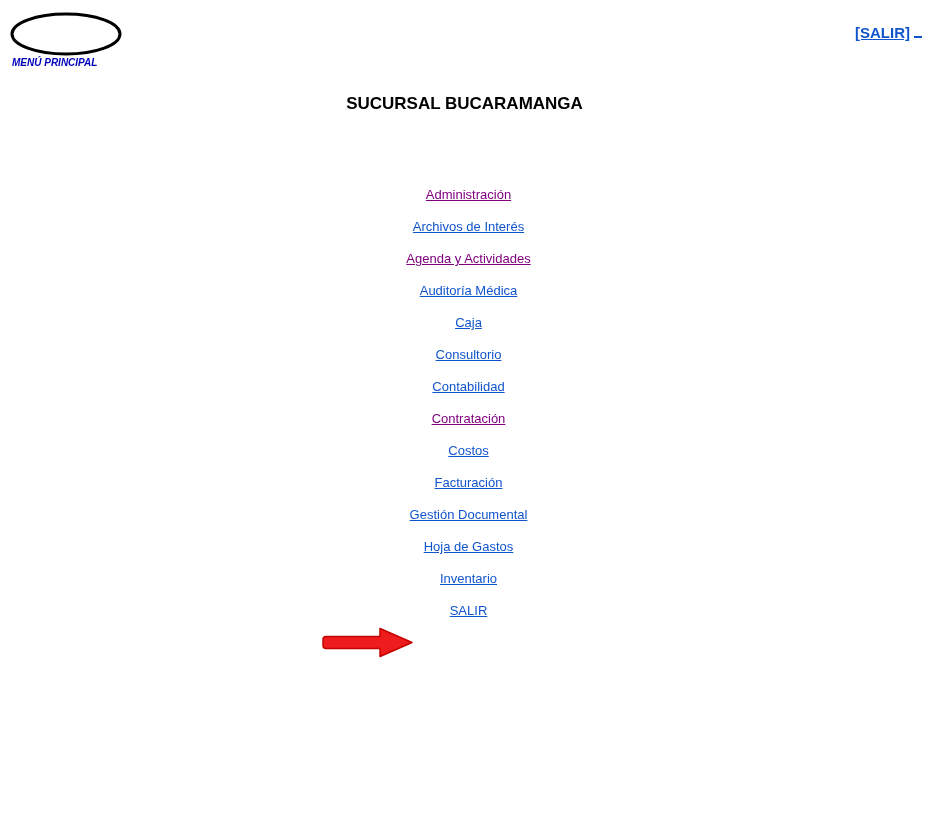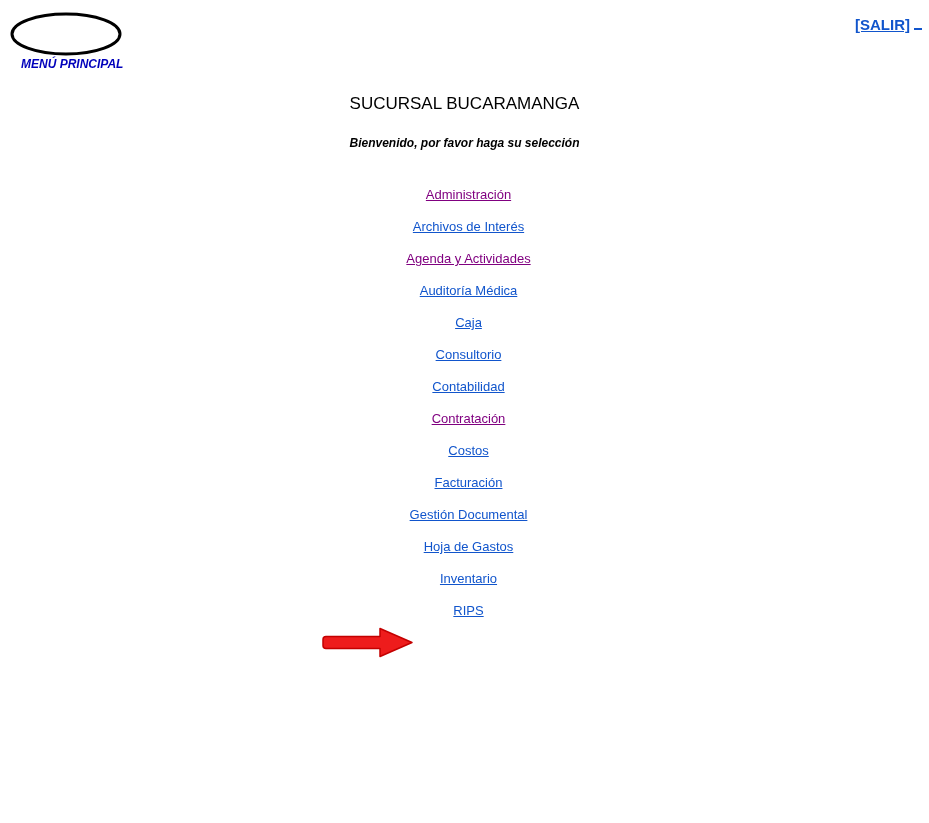--- a/index.html
+++ b/index.html
@@ -14,38 +14,38 @@
   body{
     font-family:"Liberation Sans", sans-serif;
     width:929px;height:823px;
     position:relative;overflow:hidden;
   }
   .page{position:absolute;inset:0;background:#ffffff;}
 
   
   .logo-ellipse{position:absolute;left:9px;top:12px;}
   .logo-label{
-    position:absolute;left:21px;top:57px;width:130px;
-    font-size:12px;font-weight:bold;font-style:italic;
+    position:absolute;left:12px;top:57px;width:130px;
+    font-size:10px;font-weight:bold;font-style:italic;
     color:var(--brand);letter-spacing:0px;white-space:nowrap;
   }
-  .exit-wrap{position:absolute;top:16px;right:7px;white-space:nowrap;}
+  .exit-wrap{position:absolute;top:24px;right:7px;white-space:nowrap;}
   .exit-link{
     font-size:15px;font-weight:bold;color:var(--link);
     text-decoration:underline;cursor:pointer;
   }
   .exit-underscore{
     display:inline-block;width:8px;height:2px;
     background:var(--link);margin-left:4px;vertical-align:baseline;
   }
 
   
   .page-title{
     position:absolute;top:94px;left:0;width:100%;
-    text-align:center;font-size:17px;font-weight:normal;color:#000000;
+    text-align:center;font-size:17px;font-weight:bold;color:#000000;
   }
   .welcome-subtitle{
     position:absolute;top:136px;left:0;width:100%;
     text-align:center;font-size:12px;font-weight:bold;font-style:italic;color:#000000;
   }
 
   
   .main-menu{position:absolute;top:178px;left:4px;width:100%;}
   .menu-row{height:32px;line-height:32px;text-align:center;}
   .menu-link{
@@ -67,36 +67,35 @@
     <ellipse cx="57" cy="22" rx="54" ry="20" fill="none" stroke="#000000" stroke-width="3"></ellipse>
   </svg>
 
   <div class="logo-label">MENÚ PRINCIPAL</div>
 
   <div class="exit-wrap"><a class="exit-link" href="#">[SALIR]</a><span class="exit-underscore"></span>
   </div>
 
   <h1 class="page-title">SUCURSAL BUCARAMANGA</h1>
 
-  <p class="welcome-subtitle">Bienvenido, por favor haga su selección</p>
 
   <nav class="main-menu">
       <div class="menu-row"><a href="#" class="menu-link visited">Administración</a></div>
       <div class="menu-row"><a href="#" class="menu-link">Archivos de Interés</a></div>
       <div class="menu-row"><a href="#" class="menu-link visited">Agenda y Actividades</a></div>
       <div class="menu-row"><a href="#" class="menu-link">Auditoría Médica</a></div>
       <div class="menu-row"><a href="#" class="menu-link">Caja</a></div>
       <div class="menu-row"><a href="#" class="menu-link">Consultorio</a></div>
       <div class="menu-row"><a href="#" class="menu-link">Contabilidad</a></div>
       <div class="menu-row"><a href="#" class="menu-link visited">Contratación</a></div>
       <div class="menu-row"><a href="#" class="menu-link">Costos</a></div>
       <div class="menu-row"><a href="#" class="menu-link">Facturación</a></div>
       <div class="menu-row"><a href="#" class="menu-link">Gestión Documental</a></div>
       <div class="menu-row"><a href="#" class="menu-link">Hoja de Gastos</a></div>
       <div class="menu-row"><a href="#" class="menu-link">Inventario</a></div>
-      <div class="menu-row"><a href="#" class="menu-link">RIPS</a></div>
+      <div class="menu-row"><a href="#" class="menu-link">SALIR</a></div>
     </nav>
 
   <svg class="selection-arrow" viewBox="0 0 93 31">
     <path class="arrow-shape" d="M4 9.5 h54 v-8 L90 15.5 58 29.5 v-8 H4 a3 3 0 0 1 -3 -3 v-6 a3 3 0 0 1 3 -3 z"></path>
   </svg>
 
 </div>
 
 </body></html>

